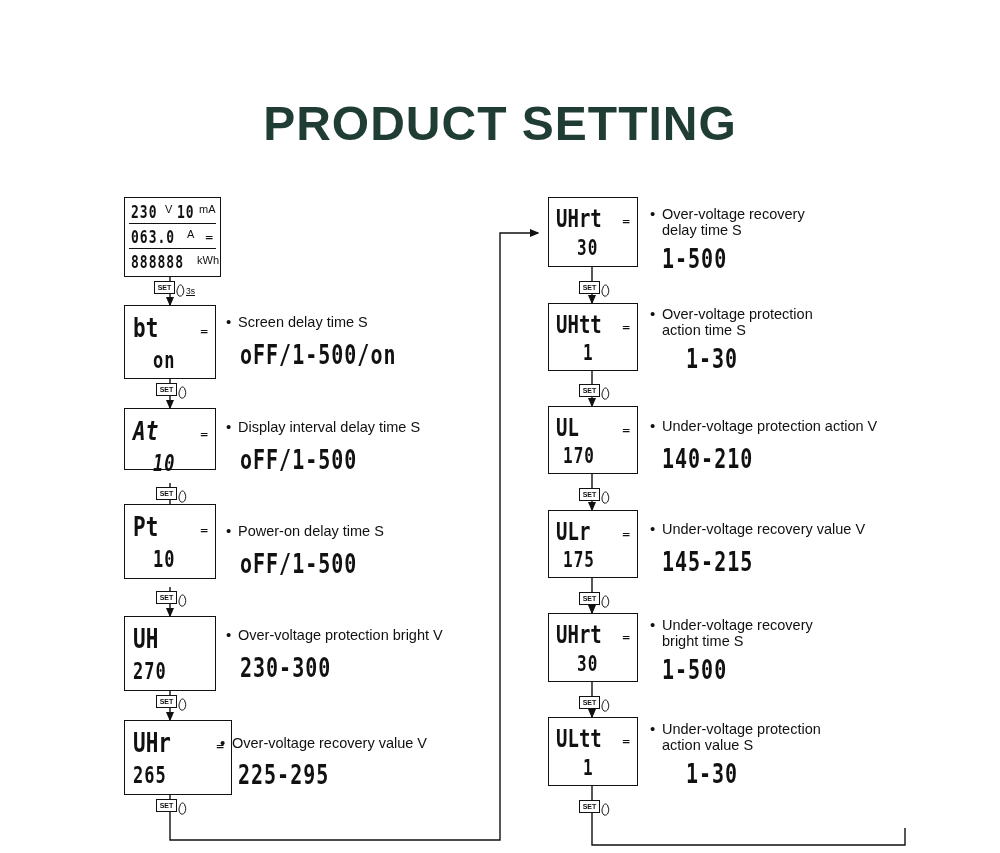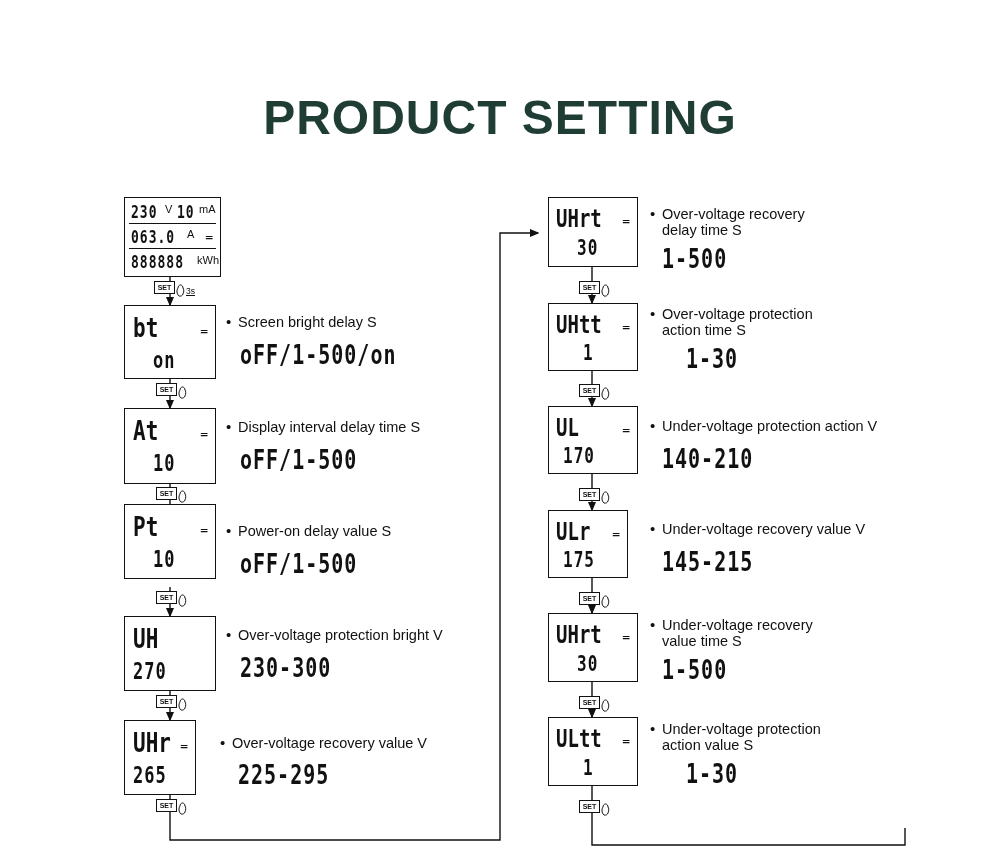--- a/index.html
+++ b/index.html
@@ -4,21 +4,21 @@
 <style>
   html,body{margin:0;padding:0;}
   body{
     width:1000px;height:853px;
     background:#ffffff;
     font-family:"Liberation Sans", sans-serif;
     position:relative;
     overflow:hidden;
   }
   #page-title{
-    position:absolute;top:90px;left:0;width:1000px;
+    position:absolute;top:96px;left:0;width:1000px;
     text-align:center;
     font-size:48px;font-weight:bold;
     letter-spacing:1px;
     color:#1f3d34;
     font-family:"Liberation Sans", sans-serif;
   }
 
   
   .lcd{
     position:absolute;
@@ -180,25 +180,25 @@
   <div class="big" style="left:28px;top:40px;font-size:17px;">on</div>
 </div>
 <div class="setbtn" style="left:156px;top:383px;">SET</div>
 <div class="finger" style="left:178px;top:385px;">
   <svg width="9" height="13" viewBox="0 0 9 13" xmlns="http://www.w3.org/2000/svg">
     <path d="M3,12 C0.5,10 0.5,6 2,4 C2,2.5 3,1 4.5,1 C6,1 7,2.5 7,4 C8,5 8,8 7,10 C6.5,11.5 5,12.5 3,12 Z" fill="none" stroke="#111" stroke-width="1"></path>
   </svg>
 </div>
 <div class="desc" style="left:238px;top:314px;width:260px;">
   <span class="bullet">•</span>
-  <div class="t1">Screen bright delay S</div>
+  <div class="t1">Screen delay time S</div>
 </div>
 <div class="range" style="left:240px;top:338px;">oFF/1-500/on</div>
 
-<div class="lcd" style="left:124px;top:408px;width:92px;height:76px;">
+<div class="lcd" style="left:124px;top:408px;width:92px;height:62px;font-style:italic;">
   <div class="lbl" style="left:8px;top:6px;font-size:21px;">At</div>
   <div class="eq" style="top:18px;">=</div>
   <div class="big" style="left:28px;top:40px;font-size:17px;">10</div>
 </div>
 <div class="setbtn" style="left:156px;top:487px;">SET</div>
 <div class="finger" style="left:178px;top:489px;">
   <svg width="9" height="13" viewBox="0 0 9 13" xmlns="http://www.w3.org/2000/svg">
     <path d="M3,12 C0.5,10 0.5,6 2,4 C2,2.5 3,1 4.5,1 C6,1 7,2.5 7,4 C8,5 8,8 7,10 C6.5,11.5 5,12.5 3,12 Z" fill="none" stroke="#111" stroke-width="1"></path>
   </svg>
 </div>
@@ -214,41 +214,41 @@
   <div class="big" style="left:28px;top:40px;font-size:17px;">10</div>
 </div>
 <div class="setbtn" style="left:156px;top:591px;">SET</div>
 <div class="finger" style="left:178px;top:593px;">
   <svg width="9" height="13" viewBox="0 0 9 13" xmlns="http://www.w3.org/2000/svg">
     <path d="M3,12 C0.5,10 0.5,6 2,4 C2,2.5 3,1 4.5,1 C6,1 7,2.5 7,4 C8,5 8,8 7,10 C6.5,11.5 5,12.5 3,12 Z" fill="none" stroke="#111" stroke-width="1"></path>
   </svg>
 </div>
 <div class="desc" style="left:238px;top:523px;width:280px;">
   <span class="bullet">•</span>
-  <div class="t1">Power-on delay value S</div>
+  <div class="t1">Power-on delay time S</div>
 </div>
 <div class="range" style="left:240px;top:547px;">oFF/1-500</div>
 
 <div class="lcd" style="left:124px;top:616px;width:92px;height:75px;">
   <div class="lbl" style="left:8px;top:6px;font-size:21px;">UH</div>
   <div class="big" style="left:8px;top:40px;font-size:17px;">270</div>
 </div>
 <div class="setbtn" style="left:156px;top:695px;">SET</div>
 <div class="finger" style="left:178px;top:697px;">
   <svg width="9" height="13" viewBox="0 0 9 13" xmlns="http://www.w3.org/2000/svg">
     <path d="M3,12 C0.5,10 0.5,6 2,4 C2,2.5 3,1 4.5,1 C6,1 7,2.5 7,4 C8,5 8,8 7,10 C6.5,11.5 5,12.5 3,12 Z" fill="none" stroke="#111" stroke-width="1"></path>
   </svg>
 </div>
 <div class="desc" style="left:238px;top:627px;width:280px;">
   <span class="bullet">•</span>
   <div class="t1">Over-voltage protection bright V</div>
 </div>
 <div class="range" style="left:240px;top:651px;">230-300</div>
 
-<div class="lcd" style="left:124px;top:720px;width:72px;height:75px;">
+<div class="lcd" style="left:124px;top:720px;width:108px;height:75px;">
   <div class="lbl" style="left:8px;top:6px;font-size:21px;">UHr</div>
   <div class="eq" style="top:18px;">=</div>
   <div class="big" style="left:8px;top:40px;font-size:17px;">265</div>
 </div>
 <div class="setbtn" style="left:156px;top:799px;">SET</div>
 <div class="finger" style="left:178px;top:801px;">
   <svg width="9" height="13" viewBox="0 0 9 13" xmlns="http://www.w3.org/2000/svg">
     <path d="M3,12 C0.5,10 0.5,6 2,4 C2,2.5 3,1 4.5,1 C6,1 7,2.5 7,4 C8,5 8,8 7,10 C6.5,11.5 5,12.5 3,12 Z" fill="none" stroke="#111" stroke-width="1"></path>
   </svg>
 </div>
@@ -304,21 +304,21 @@
   <svg width="9" height="13" viewBox="0 0 9 13" xmlns="http://www.w3.org/2000/svg">
     <path d="M3,12 C0.5,10 0.5,6 2,4 C2,2.5 3,1 4.5,1 C6,1 7,2.5 7,4 C8,5 8,8 7,10 C6.5,11.5 5,12.5 3,12 Z" fill="none" stroke="#111" stroke-width="1"></path>
   </svg>
 </div>
 <div class="desc" style="left:662px;top:418px;width:270px;">
   <span class="bullet">•</span>
   <div class="t1">Under-voltage protection action V</div>
 </div>
 <div class="range" style="left:662px;top:442px;">140-210</div>
 
-<div class="lcd" style="left:548px;top:510px;width:80px;height:68px;">
+<div class="lcd" style="left:548px;top:510px;width:90px;height:68px;">
   <div class="lbl" style="left:7px;top:6px;font-size:19px;">ULr</div>
   <div class="eq" style="top:16px;">=</div>
   <div class="big" style="left:14px;top:36px;font-size:16px;">175</div>
 </div>
 <div class="setbtn" style="left:579px;top:592px;">SET</div>
 <div class="finger" style="left:601px;top:594px;">
   <svg width="9" height="13" viewBox="0 0 9 13" xmlns="http://www.w3.org/2000/svg">
     <path d="M3,12 C0.5,10 0.5,6 2,4 C2,2.5 3,1 4.5,1 C6,1 7,2.5 7,4 C8,5 8,8 7,10 C6.5,11.5 5,12.5 3,12 Z" fill="none" stroke="#111" stroke-width="1"></path>
   </svg>
 </div>
@@ -335,21 +335,21 @@
 </div>
 <div class="setbtn" style="left:579px;top:696px;">SET</div>
 <div class="finger" style="left:601px;top:698px;">
   <svg width="9" height="13" viewBox="0 0 9 13" xmlns="http://www.w3.org/2000/svg">
     <path d="M3,12 C0.5,10 0.5,6 2,4 C2,2.5 3,1 4.5,1 C6,1 7,2.5 7,4 C8,5 8,8 7,10 C6.5,11.5 5,12.5 3,12 Z" fill="none" stroke="#111" stroke-width="1"></path>
   </svg>
 </div>
 <div class="desc" style="left:662px;top:617px;width:250px;">
   <span class="bullet">•</span>
   <div class="t1">Under-voltage recovery
-value time S</div>
+bright time S</div>
 </div>
 <div class="range" style="left:662px;top:653px;">1-500</div>
 
 <div class="lcd" style="left:548px;top:717px;width:90px;height:69px;">
   <div class="lbl" style="left:7px;top:6px;font-size:19px;">ULtt</div>
   <div class="eq" style="top:16px;">=</div>
   <div class="big" style="left:34px;top:37px;font-size:16px;">1</div>
 </div>
 <div class="setbtn" style="left:579px;top:800px;">SET</div>
 <div class="finger" style="left:601px;top:802px;">

